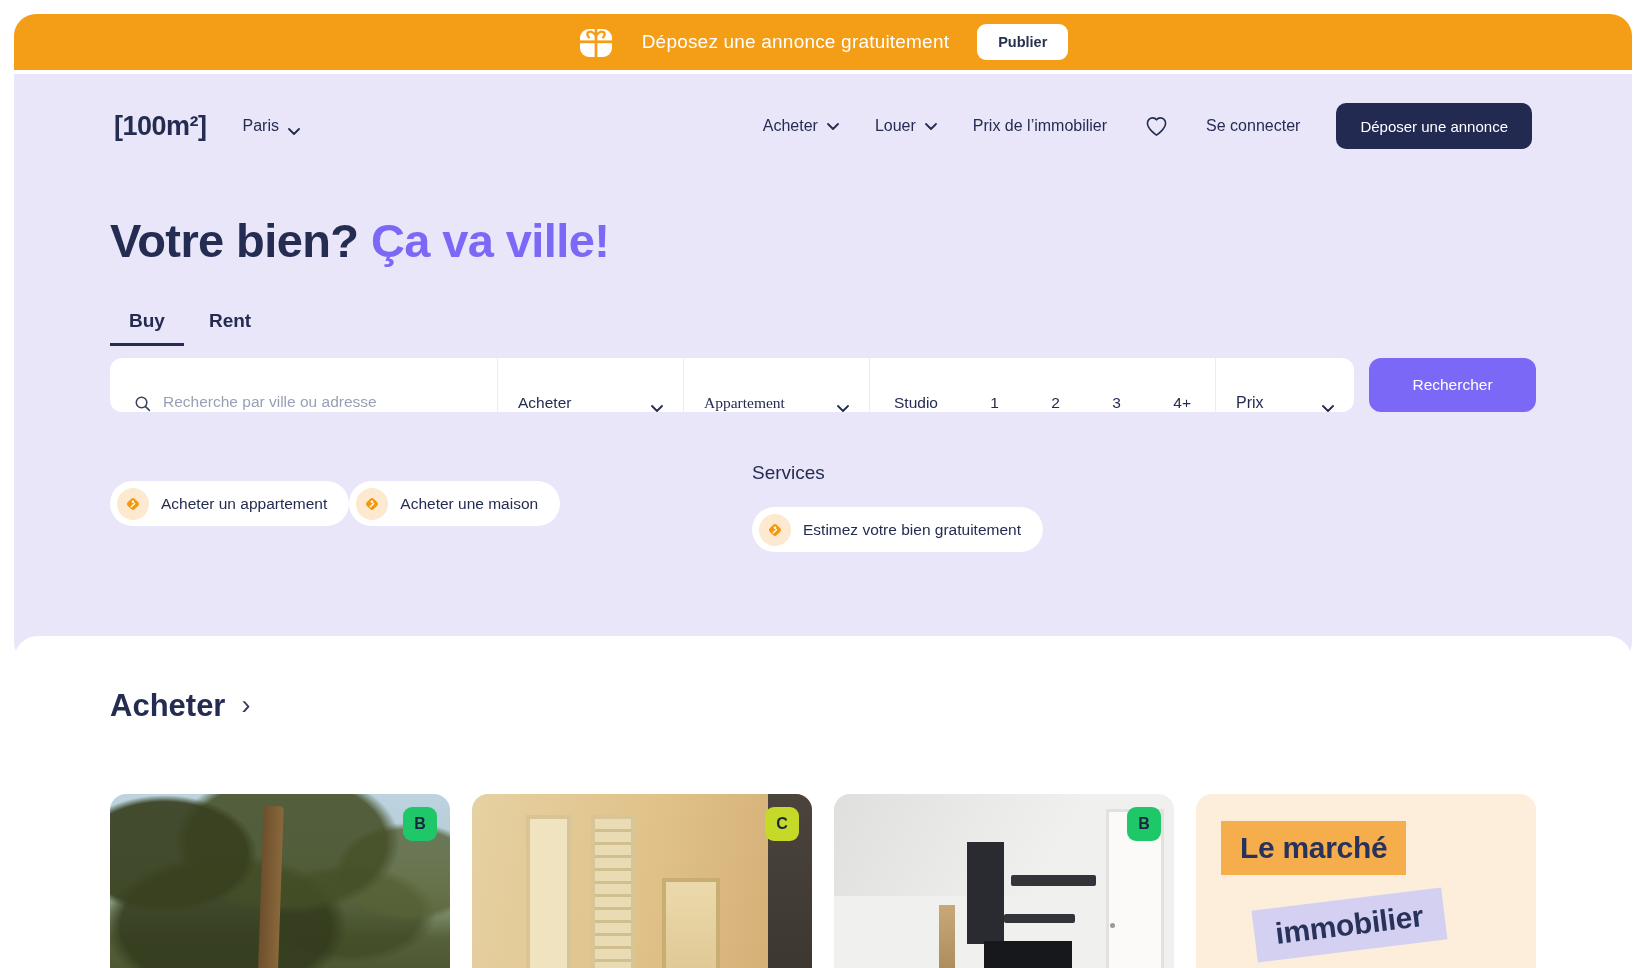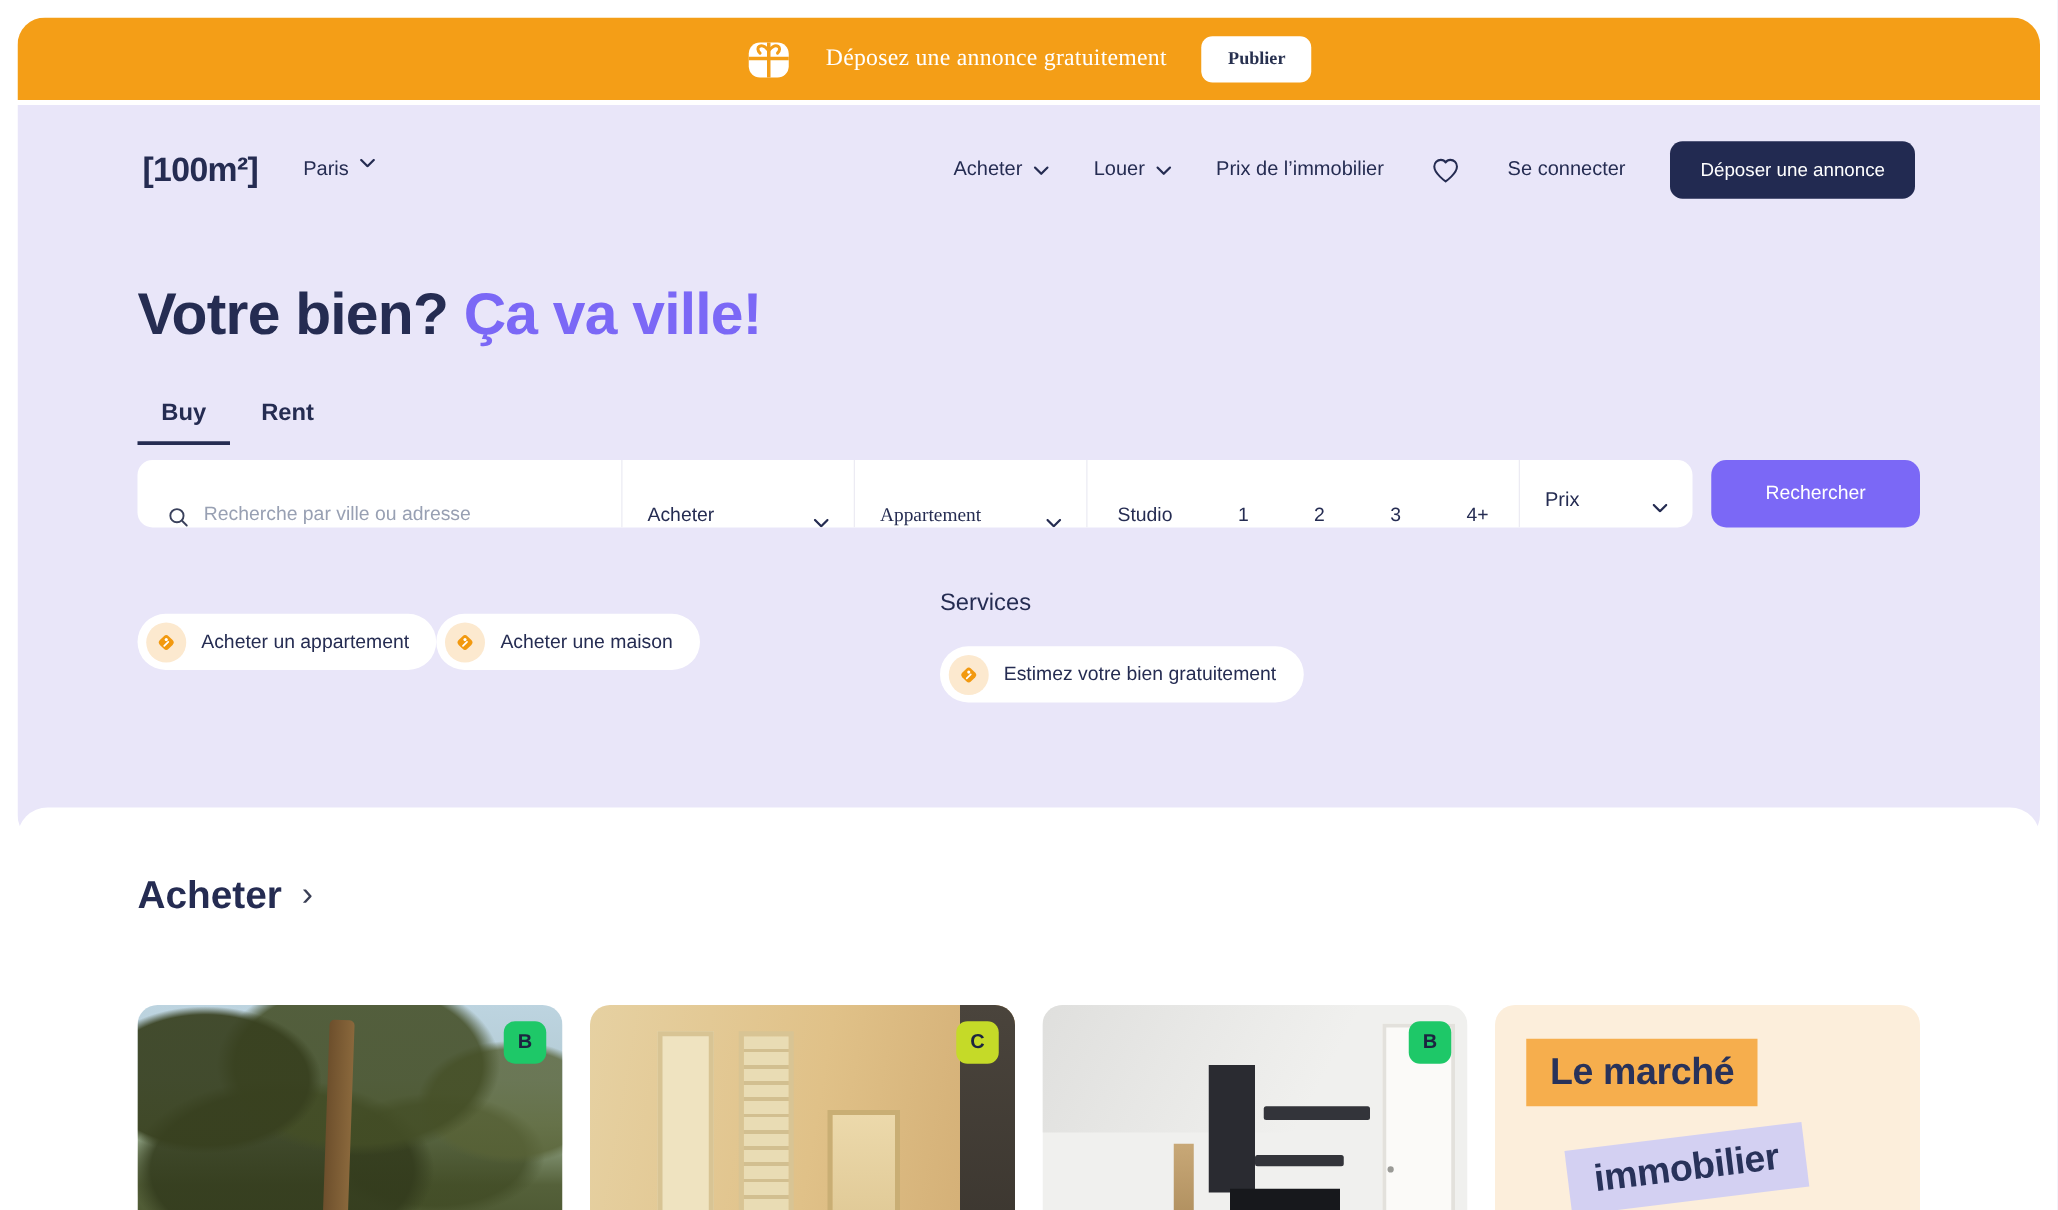--- a/index.html
+++ b/index.html
@@ -3,30 +3,30 @@
 <meta charset="utf-8">
 <style>
   html,body{margin:0;padding:0;}
   body{
     width:1646px;height:968px;overflow:hidden;background:#ffffff;
     font-family:"Liberation Sans", sans-serif;color:#252c52;
     -webkit-font-smoothing:antialiased;
   }
   .frame{margin:14px 14px 0;border-radius:22px;overflow:hidden;}
   
-  .banner{height:66px;background:#f49e17;display:flex;align-items:center;justify-content:center;gap:28px;font-family:Liberation Serif, serif;}
+  .banner{height:56px;background:#f49e17;display:flex;align-items:center;justify-content:center;gap:28px;}
   .banner-msg{color:#ffffff;font-size:19px;letter-spacing:.2px;}
   .publish-btn{background:#ffffff;color:#27304f;border:none;border-radius:9px;padding:10px 21px;
     font-size:14.5px;font-weight:700;font-family:inherit;cursor:pointer;}
   .gift{display:block;}
   
   .hero{background:#e9e6f9;padding:0 96px 112px;}
   .hero-header{display:flex;align-items:center;margin:4px;padding-top:28px;height:48px;}
   .logo{font-size:27px;font-weight:700;letter-spacing:-.5px;cursor:pointer;white-space:nowrap;}
-  .city{display:flex;align-items:flex-start;gap:9px;margin-left:36px;font-size:16px;font-weight:500;cursor:pointer;}
+  .city{display:flex;align-items:flex-end;gap:9px;margin-left:36px;font-size:16px;font-weight:500;cursor:pointer;}
   .nav{margin-left:auto;display:flex;align-items:center;gap:36px;}
   .nav-item{display:flex;align-items:center;gap:9px;font-size:16px;font-weight:500;cursor:pointer;white-space:nowrap;}
   .heart-btn{background:none;border:none;padding:2px;cursor:pointer;display:flex;}
   .login{font-size:16px;font-weight:500;cursor:pointer;}
   .cta-dark{background:#222a51;color:#fff;border:none;border-radius:10px;height:46px;padding:0 24px;
     font-size:15px;font-weight:500;font-family:inherit;cursor:pointer;white-space:nowrap;}
   .chev{flex:none;}
   
   .hero-title{margin:62px 0 0;font-size:47px;line-height:58px;font-weight:700;letter-spacing:-.6px;}
   .hero-title .accent{color:#7b68f6;}
@@ -42,21 +42,21 @@
   .seg + .seg{border-left:1px solid #ecebf3;}
   .seg-input{flex:0 0 347px;padding:0 16px 0 24px;gap:10px;}
   .seg-input input{border:none;outline:none;flex:1;font-size:15.5px;font-family:inherit;color:#252c52;background:transparent;}
   .seg-input input::placeholder{color:#98a0b3;}
   .seg-select{justify-content:space-between;padding:0 20px;cursor:pointer;}
   .seg-select .val{font-size:15.5px;font-weight:500;}
   .seg-trans{flex:0 0 145px;}
   .seg-type{flex:0 0 145px;font-family:Liberation Serif, serif;}
   .seg-rooms{flex:0 0 297px;justify-content:space-between;padding:0 24px;}
   .room-opt{font-size:15.5px;font-weight:500;cursor:pointer;}
-  .seg-price{flex:1;justify-content:space-between;padding:12px 20px;cursor:pointer;}
+  .seg-price{flex:1;justify-content:space-between;padding:0 20px;cursor:pointer;}
   .search-btn{width:167px;margin-left:15px;background:#7b68f6;color:#fff;border:none;border-radius:12px;
     font-size:15.5px;font-weight:500;font-family:inherit;cursor:pointer;}
   
   .suggest-row{display:flex;margin-top:48px;}
   .suggest-col1{width:642px;}
   .suggest-title{font-size:19px;font-weight:500;line-height:26px;}
   .chips{display:flex;margin-top:21px;}
   .chip{display:flex;align-items:center;gap:12px;background:#ffffff;border-radius:23px;height:45px;
     padding:0 22px 0 7px;cursor:pointer;white-space:nowrap;}
   .chip-ico{width:32px;height:32px;border-radius:50%;background:#fce9cf;display:flex;align-items:center;justify-content:center;}

